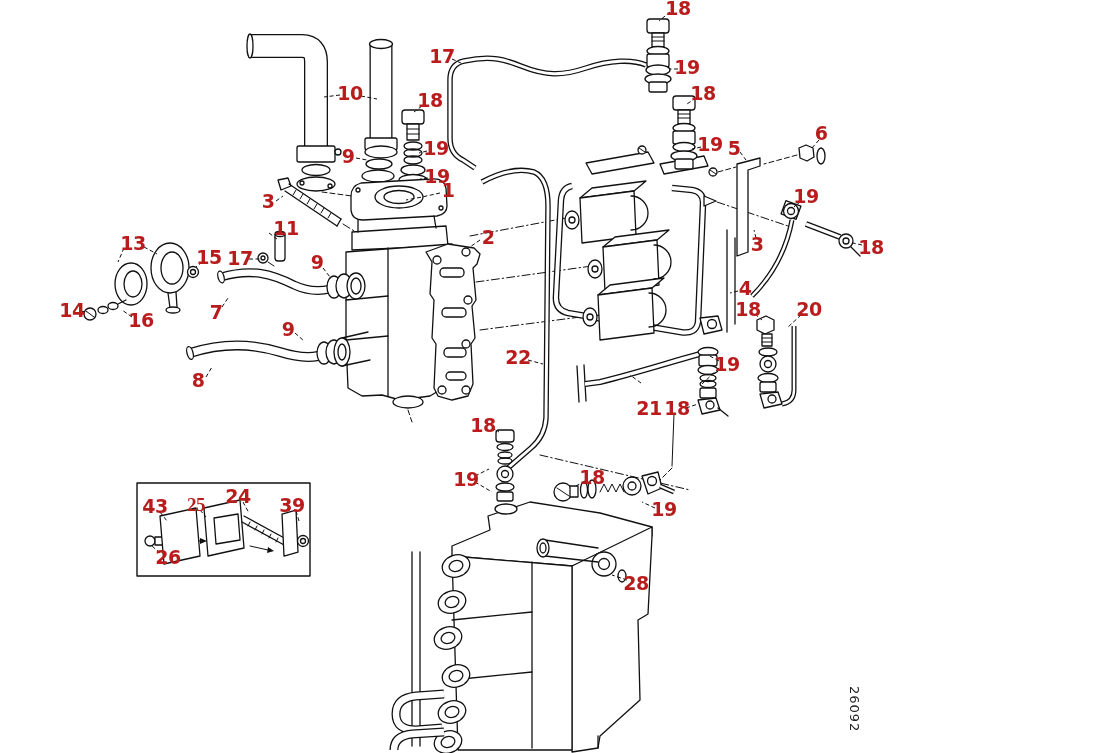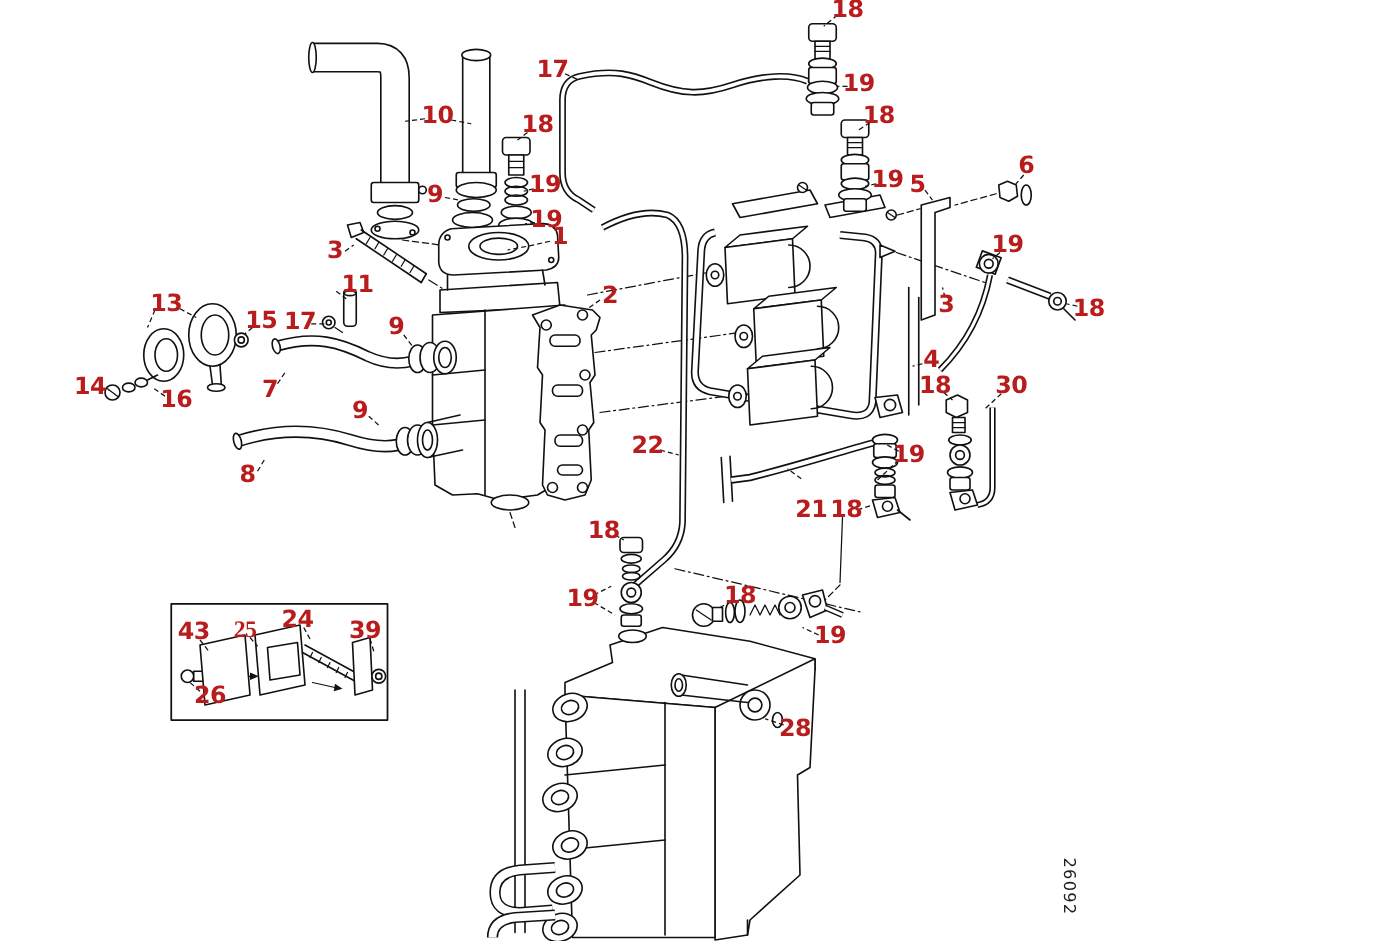--- a/index.html
+++ b/index.html
@@ -439,21 +439,21 @@
       <span class="callout" style="left: 806px; top: 196px;">19</span>
       <span class="callout" style="left: 757px; top: 244px;">3</span>
       <span class="callout" style="left: 871px; top: 247px;">18</span>
       <span class="callout" style="left: 745px; top: 288px;">4</span>
       <span class="callout" style="left: 216px; top: 312px;">7</span>
       <span class="callout" style="left: 317px; top: 262px;">9</span>
       <span class="callout" style="left: 288px; top: 329px;">9</span>
       <span class="callout" style="left: 198px; top: 380px;">8</span>
       <span class="callout" style="left: 518px; top: 357px;">22</span>
       <span class="callout" style="left: 748px; top: 309px;">18</span>
-      <span class="callout" style="left: 809px; top: 309px;">30</span>
+      <span class="callout" style="left: 809px; top: 309px;">20</span>
       <span class="callout" style="left: 727px; top: 364px;">19</span>
       <span class="callout" style="left: 649px; top: 408px;">21</span>
       <span class="callout" style="left: 677px; top: 408px;">18</span>
       <span class="callout" style="left: 483px; top: 425px;">18</span>
       <span class="callout" style="left: 466px; top: 479px;">19</span>
       <span class="callout" style="left: 592px; top: 477px;">18</span>
       <span class="callout" style="left: 664px; top: 509px;">19</span>
       <span class="callout" style="left: 636px; top: 583px;">28</span>
       <span class="callout" style="left: 155px; top: 506px;">43</span>
       <span class="callout" style="left: 196px; top: 504px; font-family: Liberation Serif, serif;">25</span>

